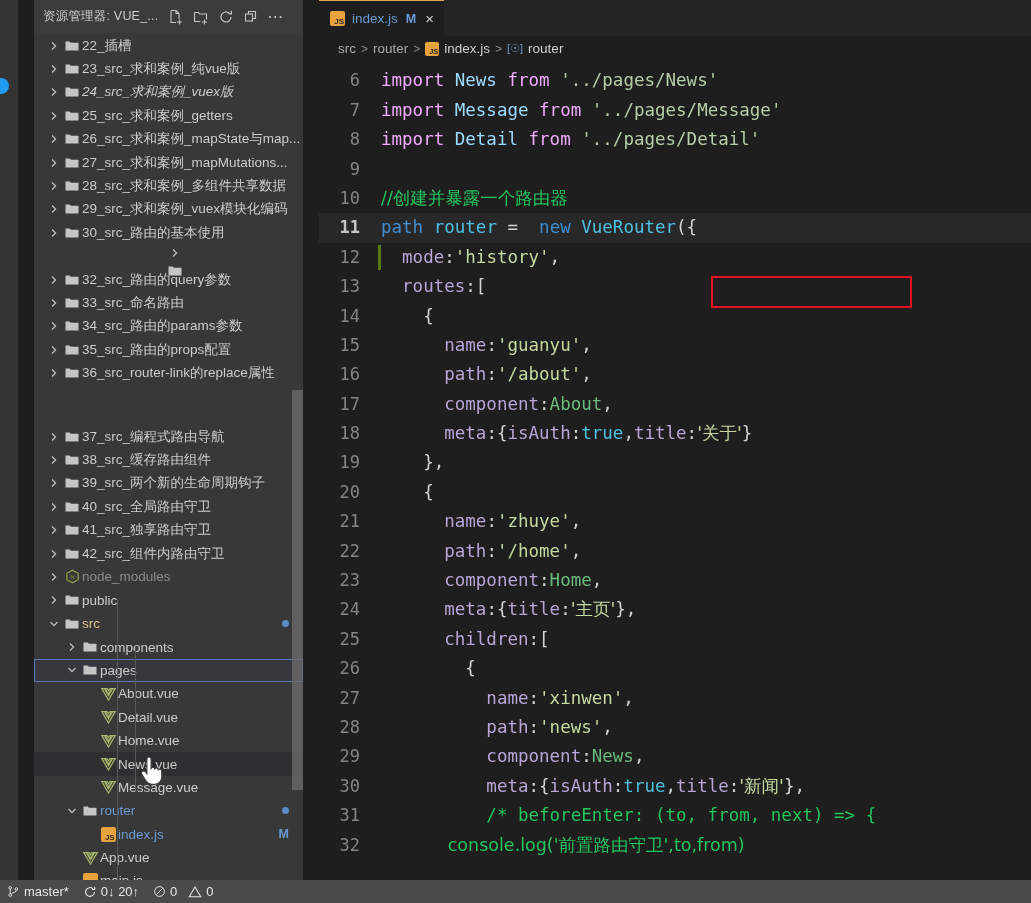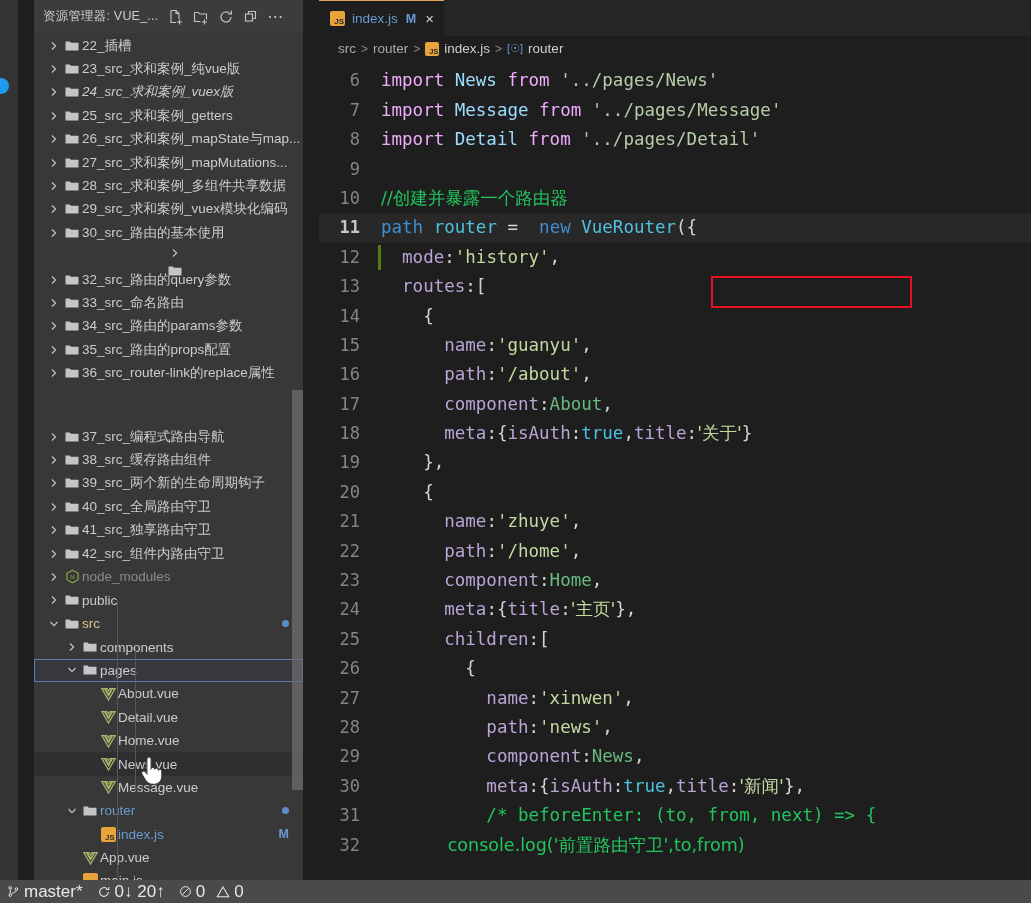--- a/index.html
+++ b/index.html
@@ -137,21 +137,21 @@
   .hl-box {
     position: absolute; border: 2px solid #e81123; border-radius: 1px; pointer-events: none;
   }
   .cursor {
     position: absolute; width: 2px; background: #d4d4d4;
   }
 
   
   .statusbar {
     height: 23px; flex: 0 0 23px; background: #4a4a4a; display: flex; align-items: center;
-    font-size: 17px; color: #e7e7e7; padding-left: 0;
+    font-size: 13px; color: #e7e7e7; padding-left: 0;
   }
   .sb-item { display: flex; align-items: center; gap: 4px; padding: 0 7px; height: 100%; cursor: pointer; }
 
   .mouse-cursor { position: absolute; pointer-events: none; }
 </style>
 </head>
 <body>
 
 <div id="app">
   <div class="body-row">

